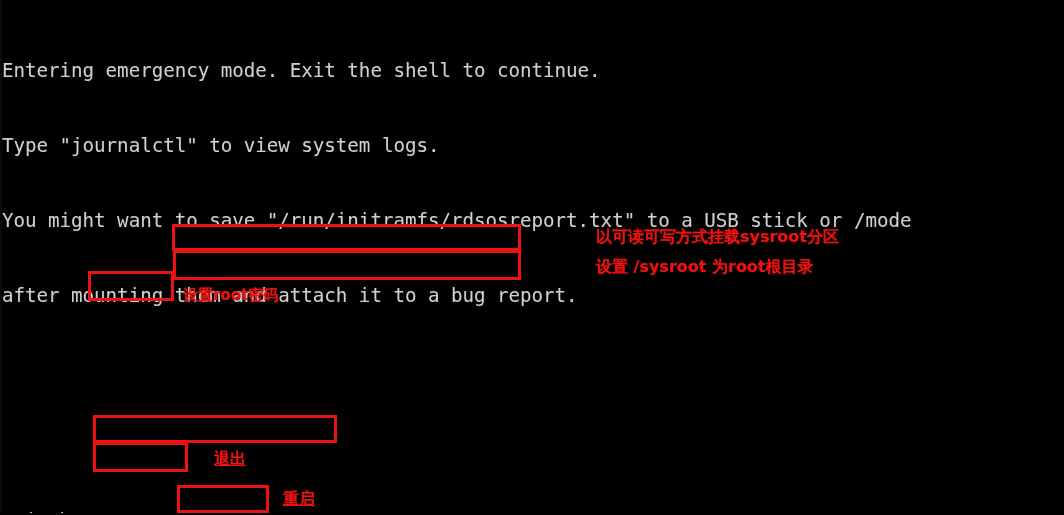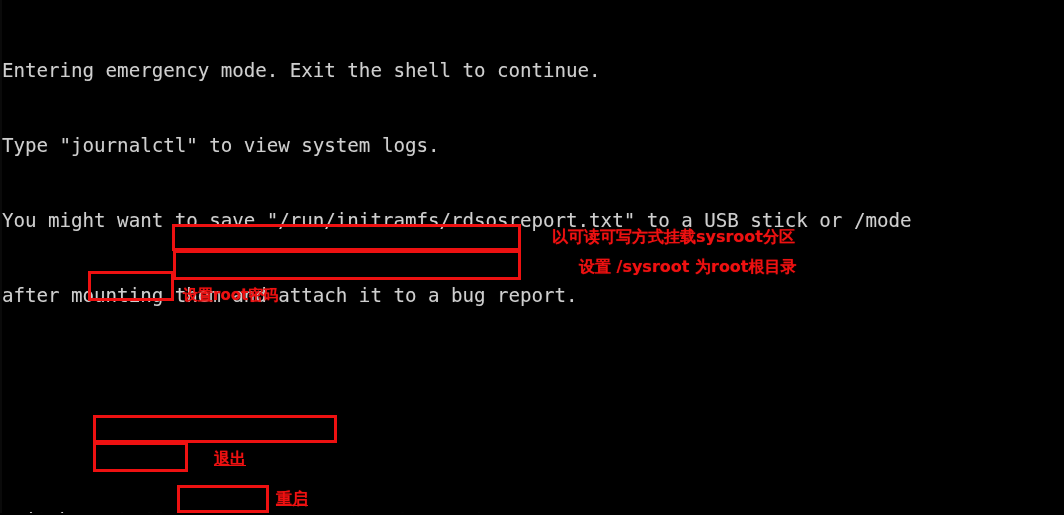--- a/index.html
+++ b/index.html
@@ -134,28 +134,28 @@
     <div class="hl-box" style="left:173px; top:250px; width:348px; height:30px;"></div>
 
     <div class="hl-box" style="left:88px; top:271px; width:86px; height:30px;"></div>
 
     <div class="hl-box" style="left:93px; top:415px; width:244px; height:28px;"></div>
 
     <div class="hl-box" style="left:93px; top:442px; width:95px; height:30px;"></div>
 
     <div class="hl-box" style="left:177px; top:485px; width:92px; height:28px;"></div>
 
-    <div class="note" style="left:552px; top:228px;">以可读可写方式挂载sysroot分区</div>
+    <div class="note" style="left:596px; top:228px;">以可读可写方式挂载sysroot分区</div>
 
-    <div class="note" style="left:579px; top:258px;">设置 /sysroot 为root根目录</div>
+    <div class="note" style="left:596px; top:258px;">设置 /sysroot 为root根目录</div>
 
     <div class="note cn-small" style="left:183px; top:286px;text-align:right;">设置root密码</div>
 
     <div class="note" style="left:214px; top:450px;text-decoration:underline;">退出</div>
 
-    <div class="note" style="left:276px; top:490px;text-decoration:underline;">重启</div>
+    <div class="note" style="left:283px; top:490px;text-decoration:underline;">重启</div>
 
   </div>
 
   <div class="edge-gutter"></div>
   <div class="edge-bottom"></div>
 
 </div>
 
 </body></html>

